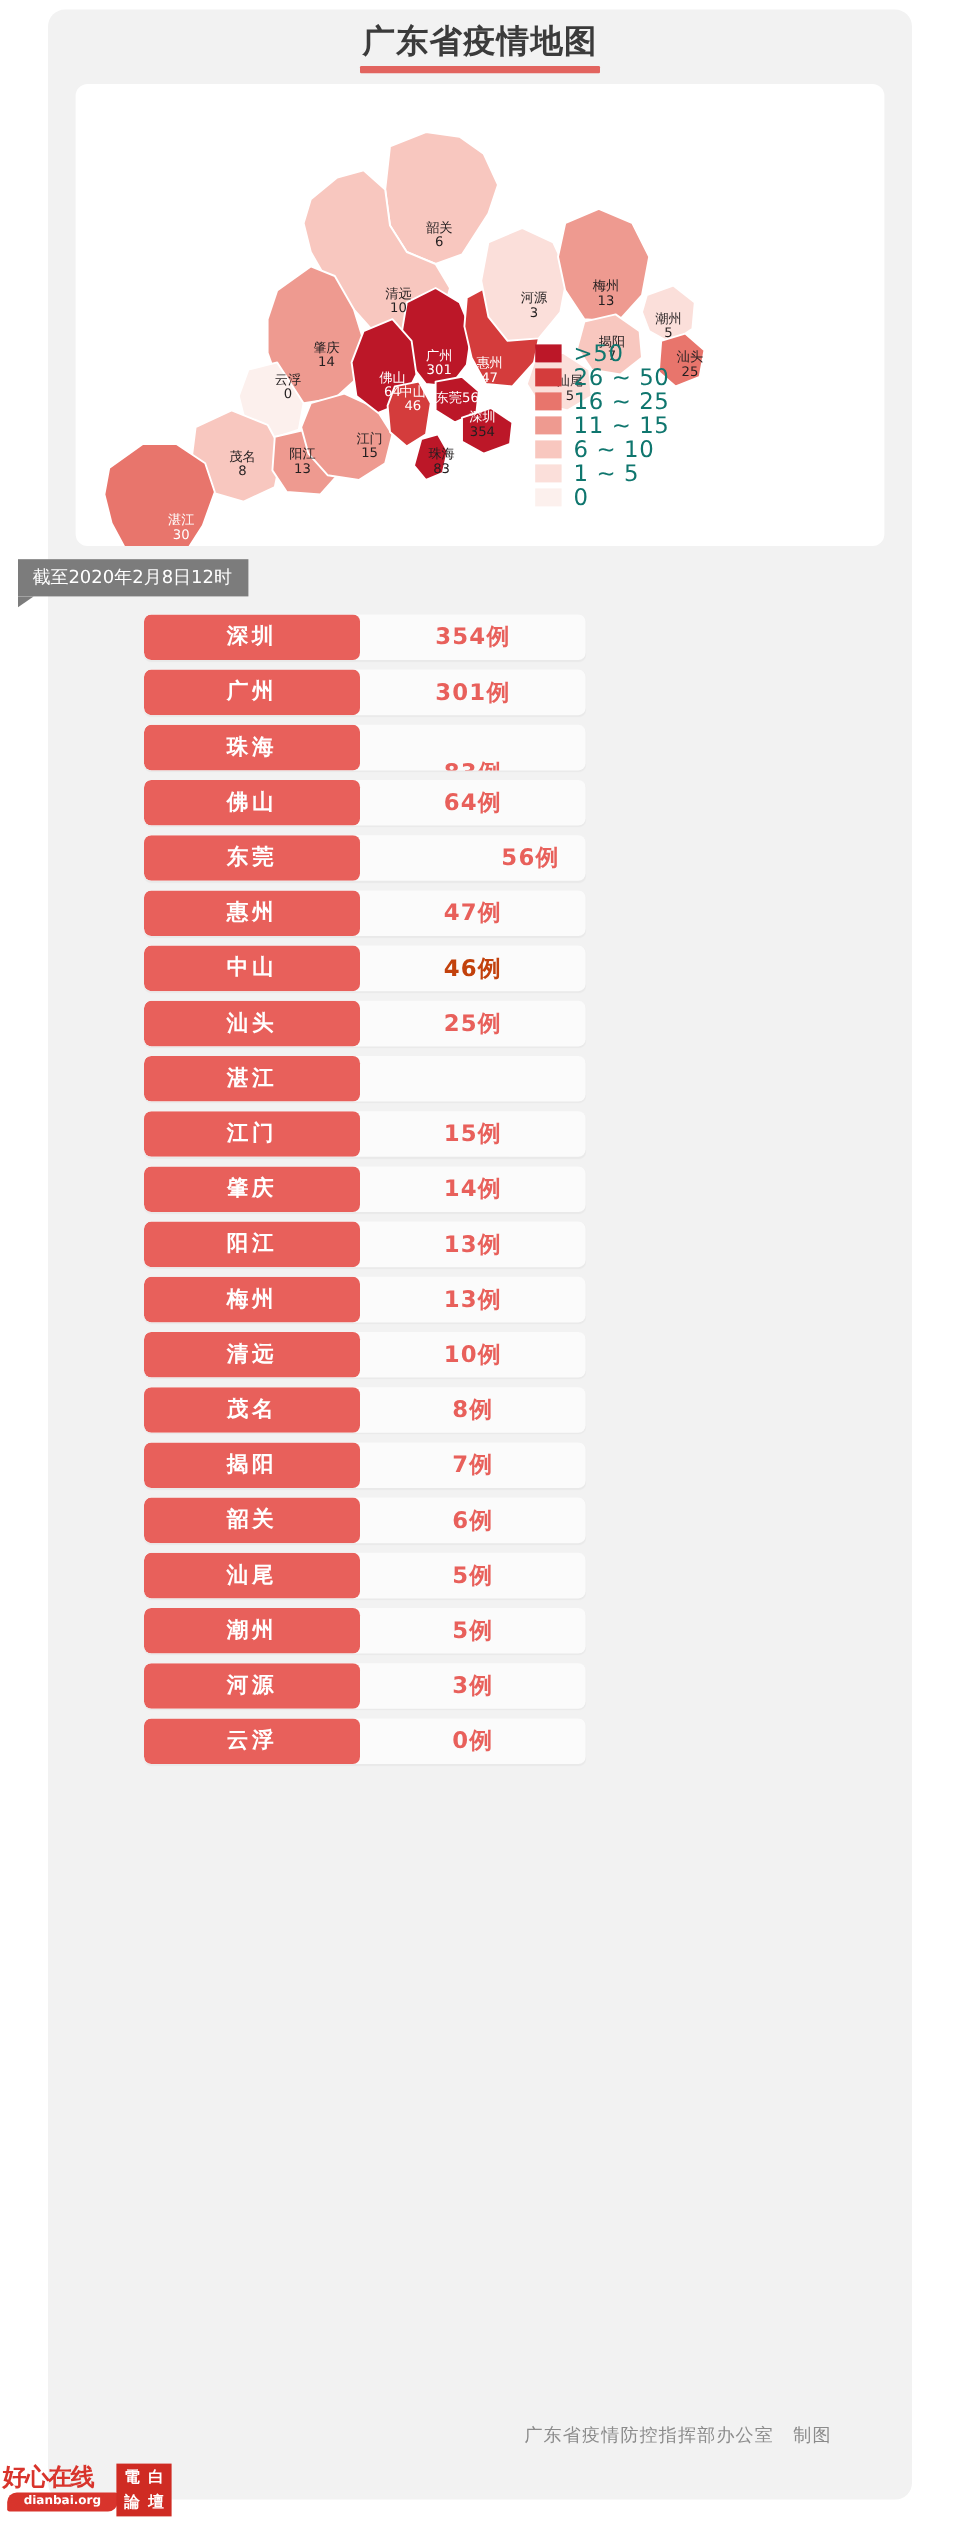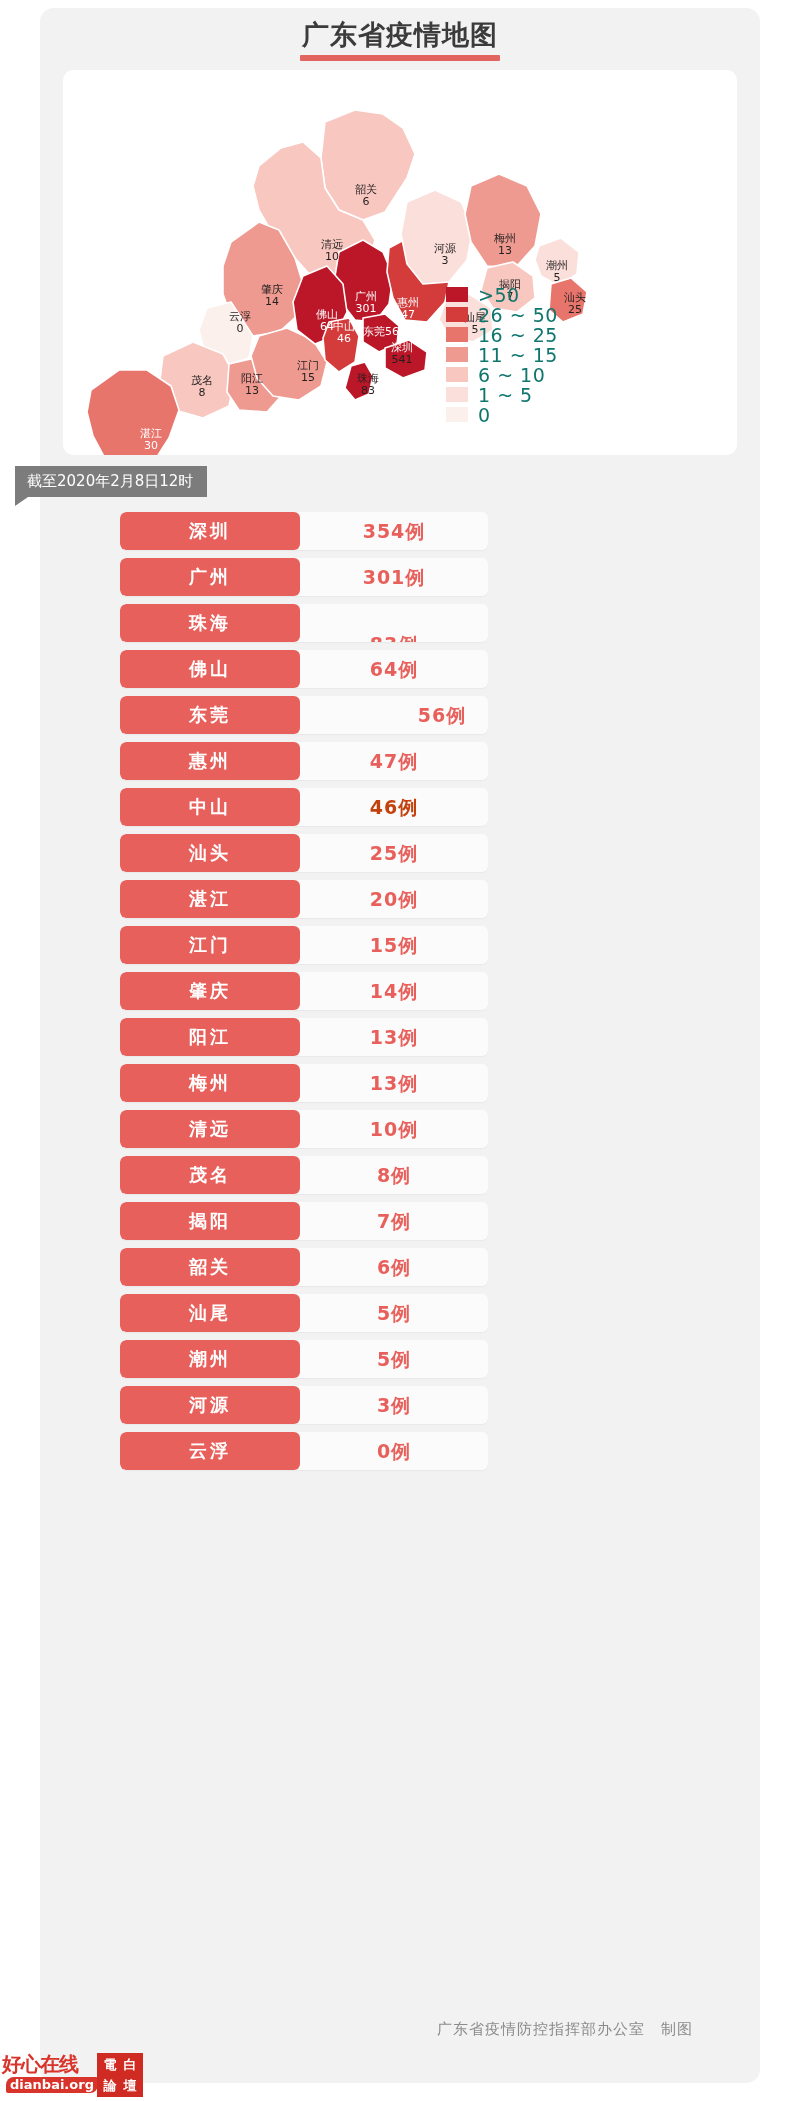--- a/index.html
+++ b/index.html
@@ -190,21 +190,21 @@
     letter-spacing: -1px;
     line-height: 22px;
   }
   .wm-ribbon {
     position: absolute;
     left: 4px; top: 24px;
     width: 92px; height: 16px;
     background: #d8342c;
     border-radius: 8px 2px 8px 2px;
     color: #ffffff;
-    font-size: 13px;
+    font-size: 10px;
     font-weight: 700;
     line-height: 16px;
     text-align: center;
     letter-spacing: 0px;
     font-family: "DejaVu Sans", "Liberation Sans", sans-serif;
   }
   .wm-seal {
     position: absolute;
     left: 95px; top: 0px;
     width: 46px; height: 44px;
@@ -315,21 +315,21 @@
         <span class="nm">佛山</span>
         <span class="vl">64</span>
       </div>
     <div class="map-label lbl-light" style="left:288px;  top:256px;  width:60px; font-size:11px; white-space:nowrap;"><span class="nm" style="display:inline">东莞</span><span class="vl" style="display:inline">56</span></div>
     <div class="map-label lbl-light" style="left:315px;  top:227px;  width:60px; font-size:11px;">
         <span class="nm">惠州</span>
         <span class="vl">47</span>
       </div>
     <div class="map-label lbl-light" style="left:309px;  top:272px;  width:60px; font-size:11px;">
         <span class="nm">深圳</span>
-        <span class="vl" style="color:#231f20;">541</span>
+        <span class="vl" style="color:#231f20;">354</span>
       </div>
     <div class="map-label lbl-light" style="left:251px;  top:251px;  width:60px; font-size:11px;">
         <span class="nm">中山</span>
         <span class="vl">46</span>
       </div>
     <div class="map-label lbl-dark" style="left:275px;  top:303px;  width:60px; font-size:11px;">
         <span class="nm">珠海</span>
         <span class="vl">83</span>
       </div>
     <div class="map-label lbl-dark" style="left:215px;  top:290px;  width:60px; font-size:11px;">
@@ -424,21 +424,20 @@
       <div class="rank-row">
         <div class="rank-city" style="background: rgb(232, 96, 91);">中山</div>
         <div class="rank-count" style="color: #c2410c;">46例</div>
       </div>
       <div class="rank-row">
         <div class="rank-city" style="background: rgb(232, 96, 91);">汕头</div>
         <div class="rank-count" style="color: rgb(232, 96, 91);">25例</div>
       </div>
       <div class="rank-row">
         <div class="rank-city" style="background: rgb(232, 96, 91);">湛江</div>
-        <div class="rank-count" style="color: rgb(232, 96, 91);">20例</div>
       </div>
       <div class="rank-row">
         <div class="rank-city" style="background: rgb(232, 96, 91);">江门</div>
         <div class="rank-count" style="color: rgb(232, 96, 91);">15例</div>
       </div>
       <div class="rank-row">
         <div class="rank-city" style="background: rgb(232, 96, 91);">肇庆</div>
         <div class="rank-count" style="color: rgb(232, 96, 91);">14例</div>
       </div>
       <div class="rank-row">

